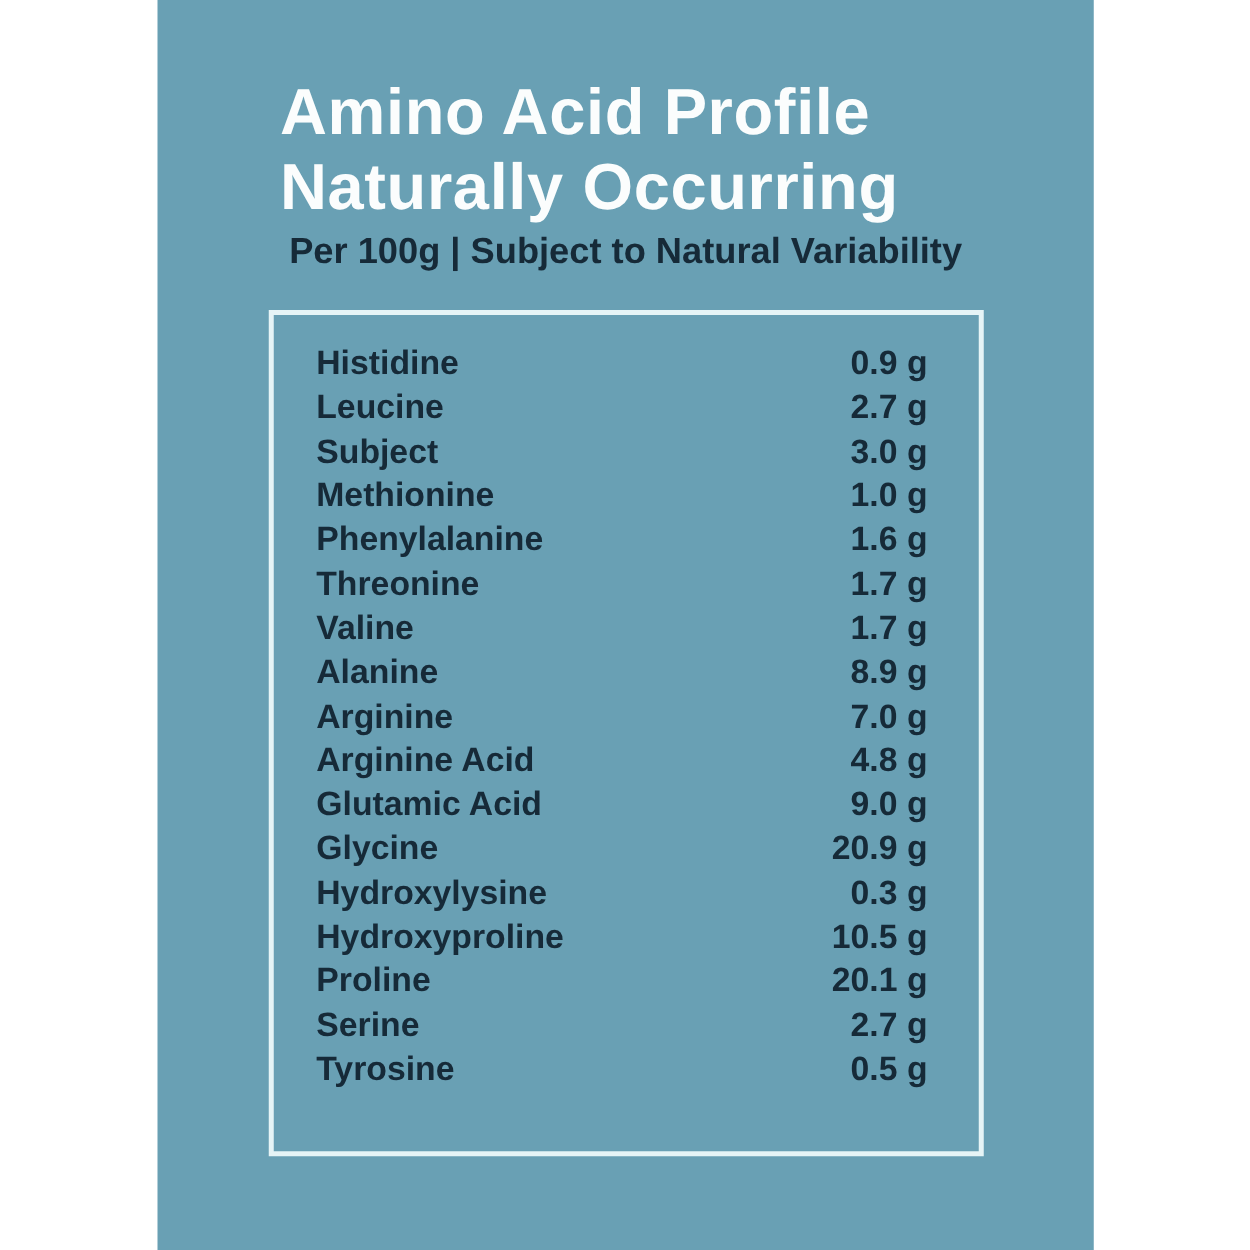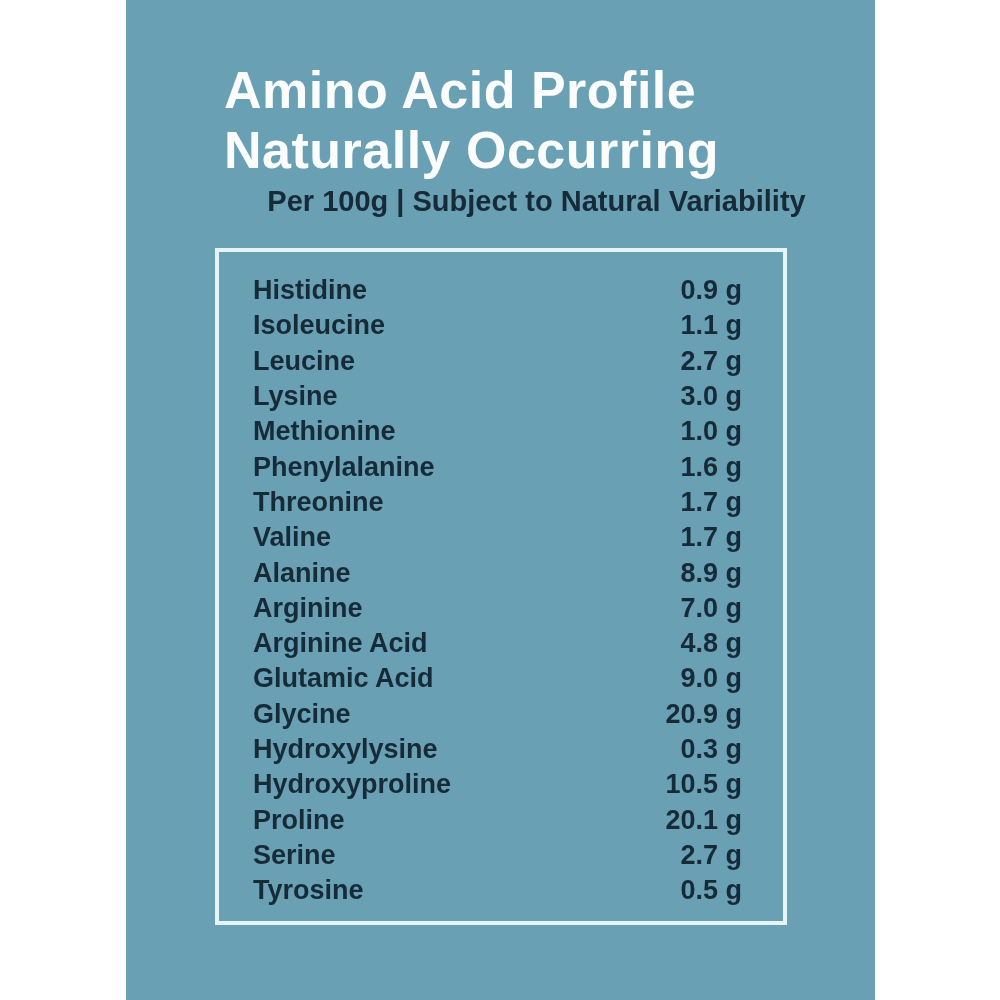--- a/index.html
+++ b/index.html
@@ -38,21 +38,20 @@
   .subtitle {
     position: absolute;
     top: 184px;
     left: 0;
     width: 749px;
     text-align: center;
     color: #162a38;
     font-weight: 700;
     font-size: 29px;
     line-height: 34px;
-    margin-left: 36px;
   }
   .amino-table {
     position: absolute;
     top: 248px;
     left: 89px;
     width: 572px;
     height: 677px;
     box-sizing: border-box;
     border: 4px solid #e6f4f6;
     padding: 21px 41px 1px 34px;
@@ -86,29 +85,25 @@
 
     <div class="subtitle">Per 100g | Subject to Natural Variability</div>
 
     <div class="amino-table">
 
     <div class="amino-row">
           <span class="amino-name">Histidine</span>
           <span class="amino-value">0.9 g</span>
         </div>
         <div class="amino-row">
-          <span class="amino-name">Isoleucine</span>
-          <span class="amino-value">1.1 g</span>
-        </div>
-        <div class="amino-row">
           <span class="amino-name">Leucine</span>
           <span class="amino-value">2.7 g</span>
         </div>
         <div class="amino-row">
-          <span class="amino-name">Lysine</span>
+          <span class="amino-name">Subject</span>
           <span class="amino-value">3.0 g</span>
         </div>
         <div class="amino-row">
           <span class="amino-name">Methionine</span>
           <span class="amino-value">1.0 g</span>
         </div>
         <div class="amino-row">
           <span class="amino-name">Phenylalanine</span>
           <span class="amino-value">1.6 g</span>
         </div>

